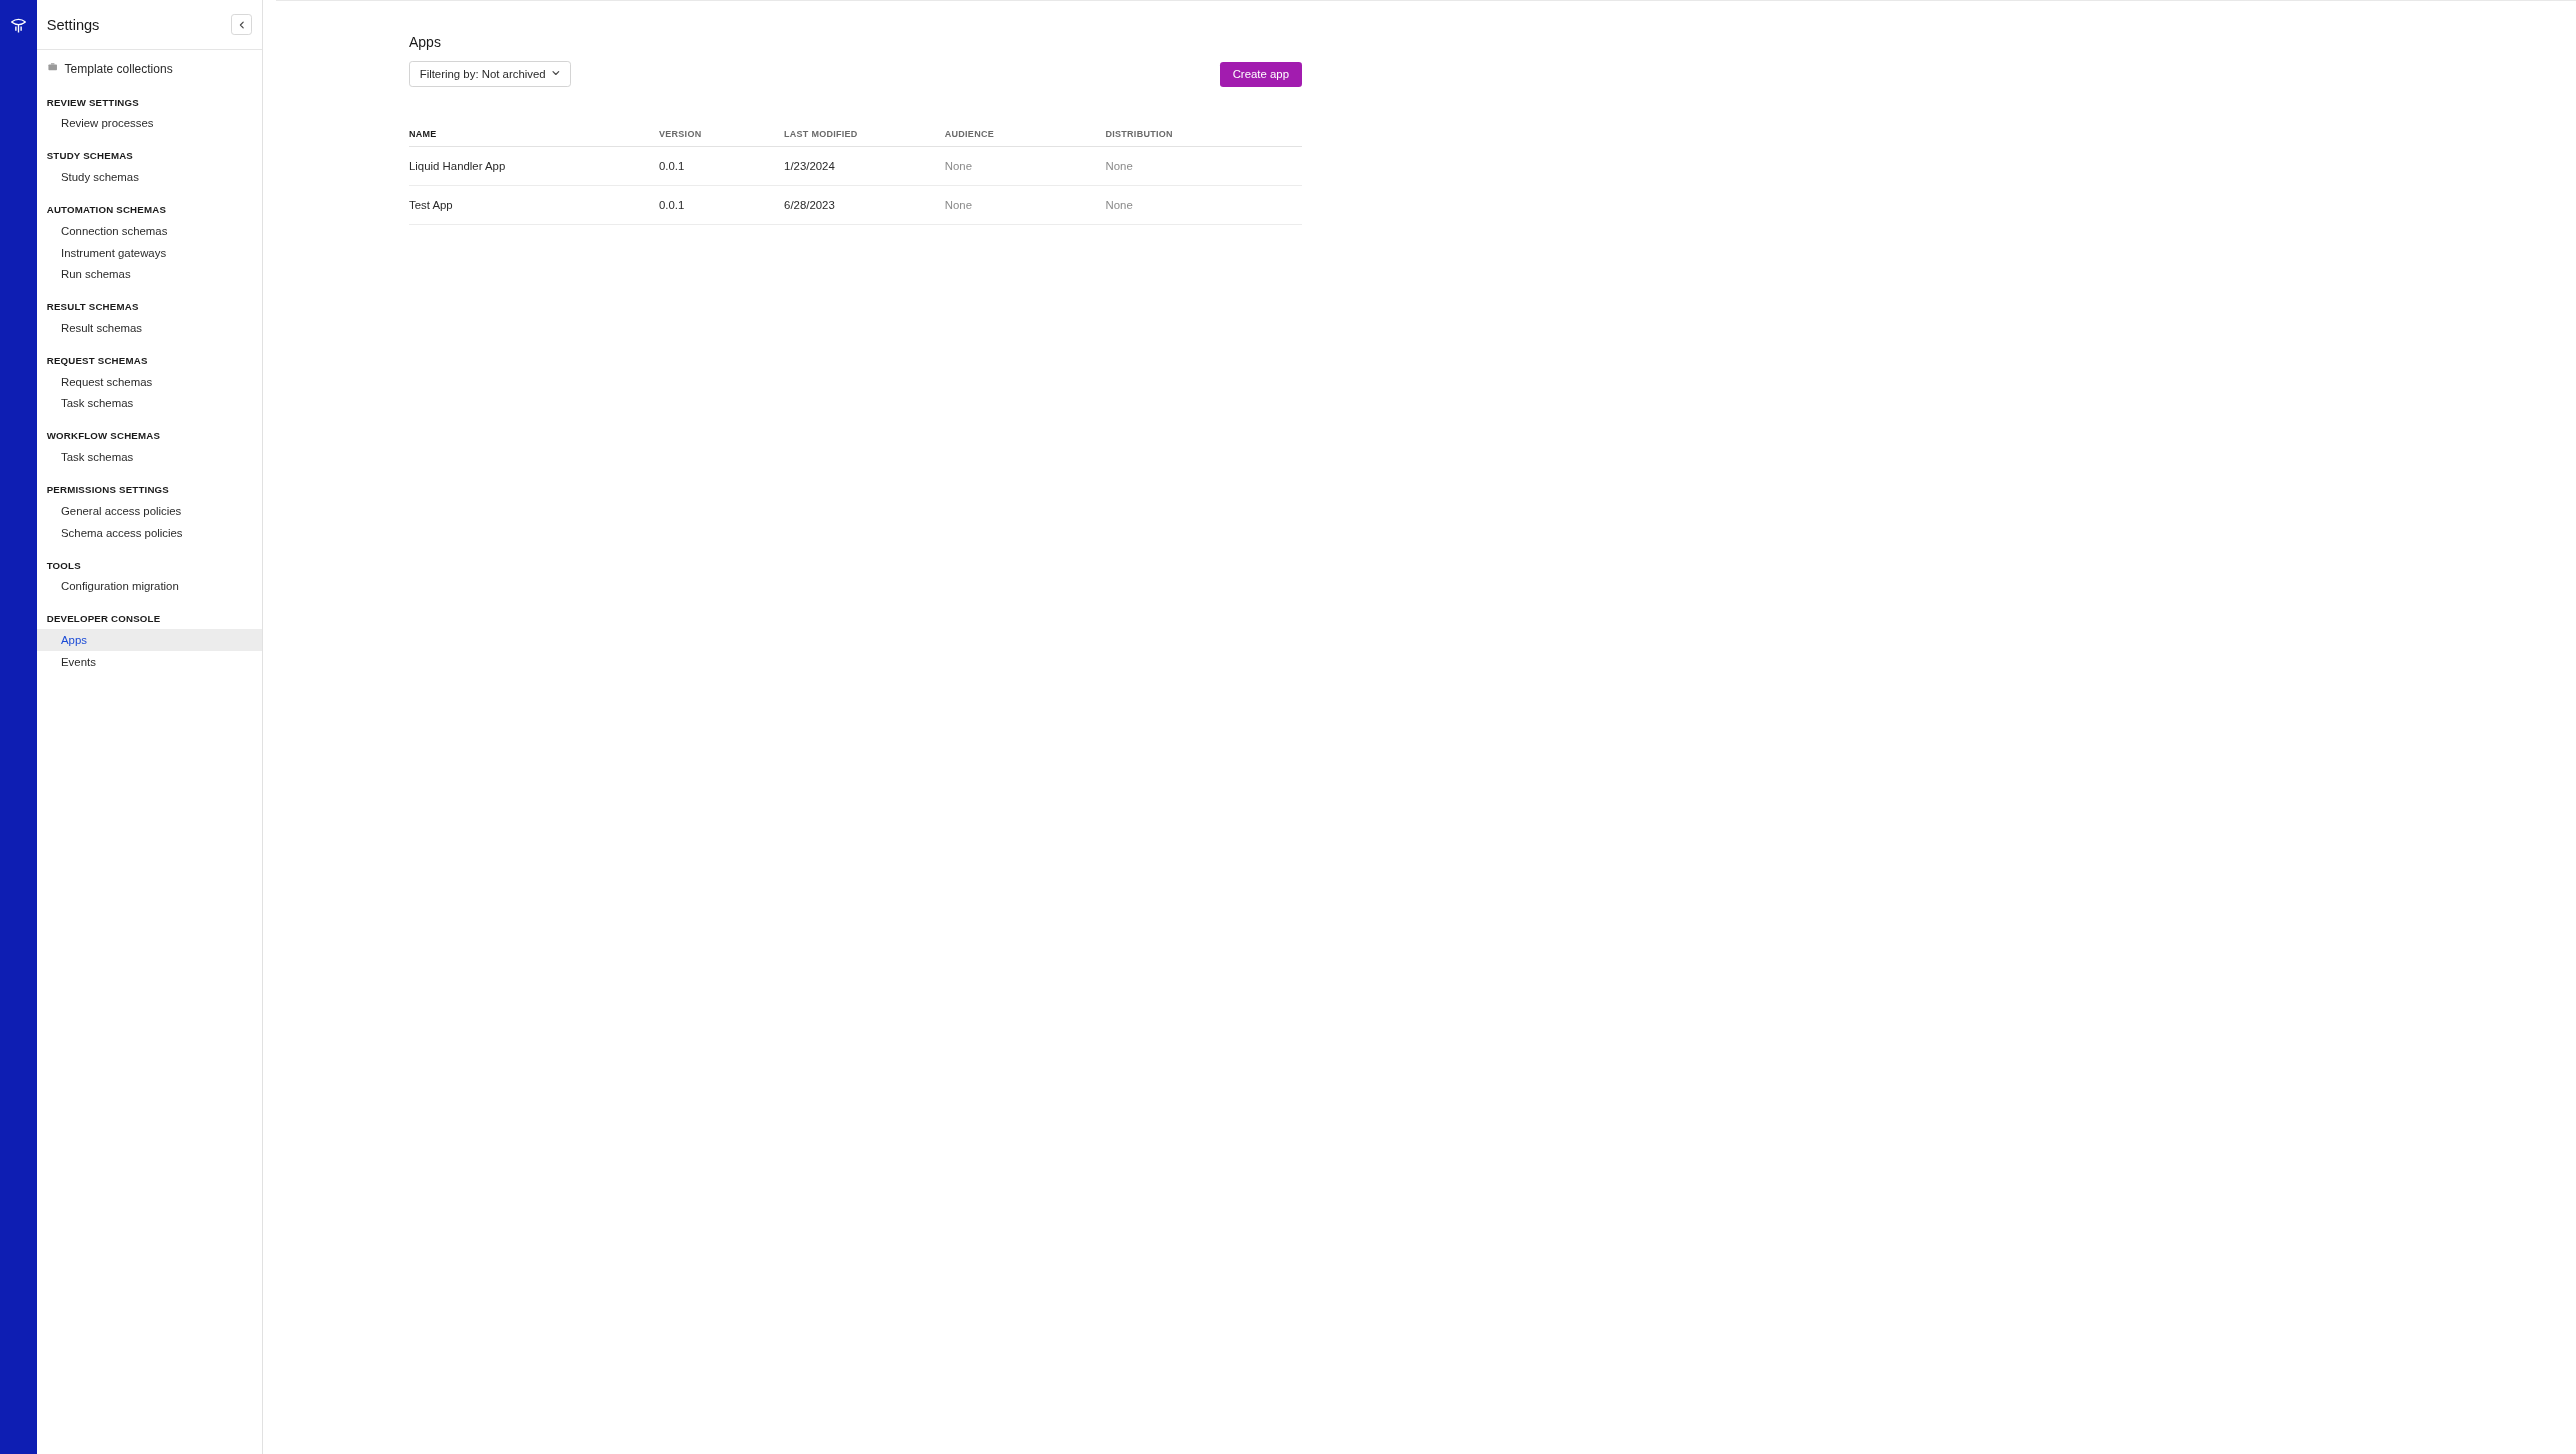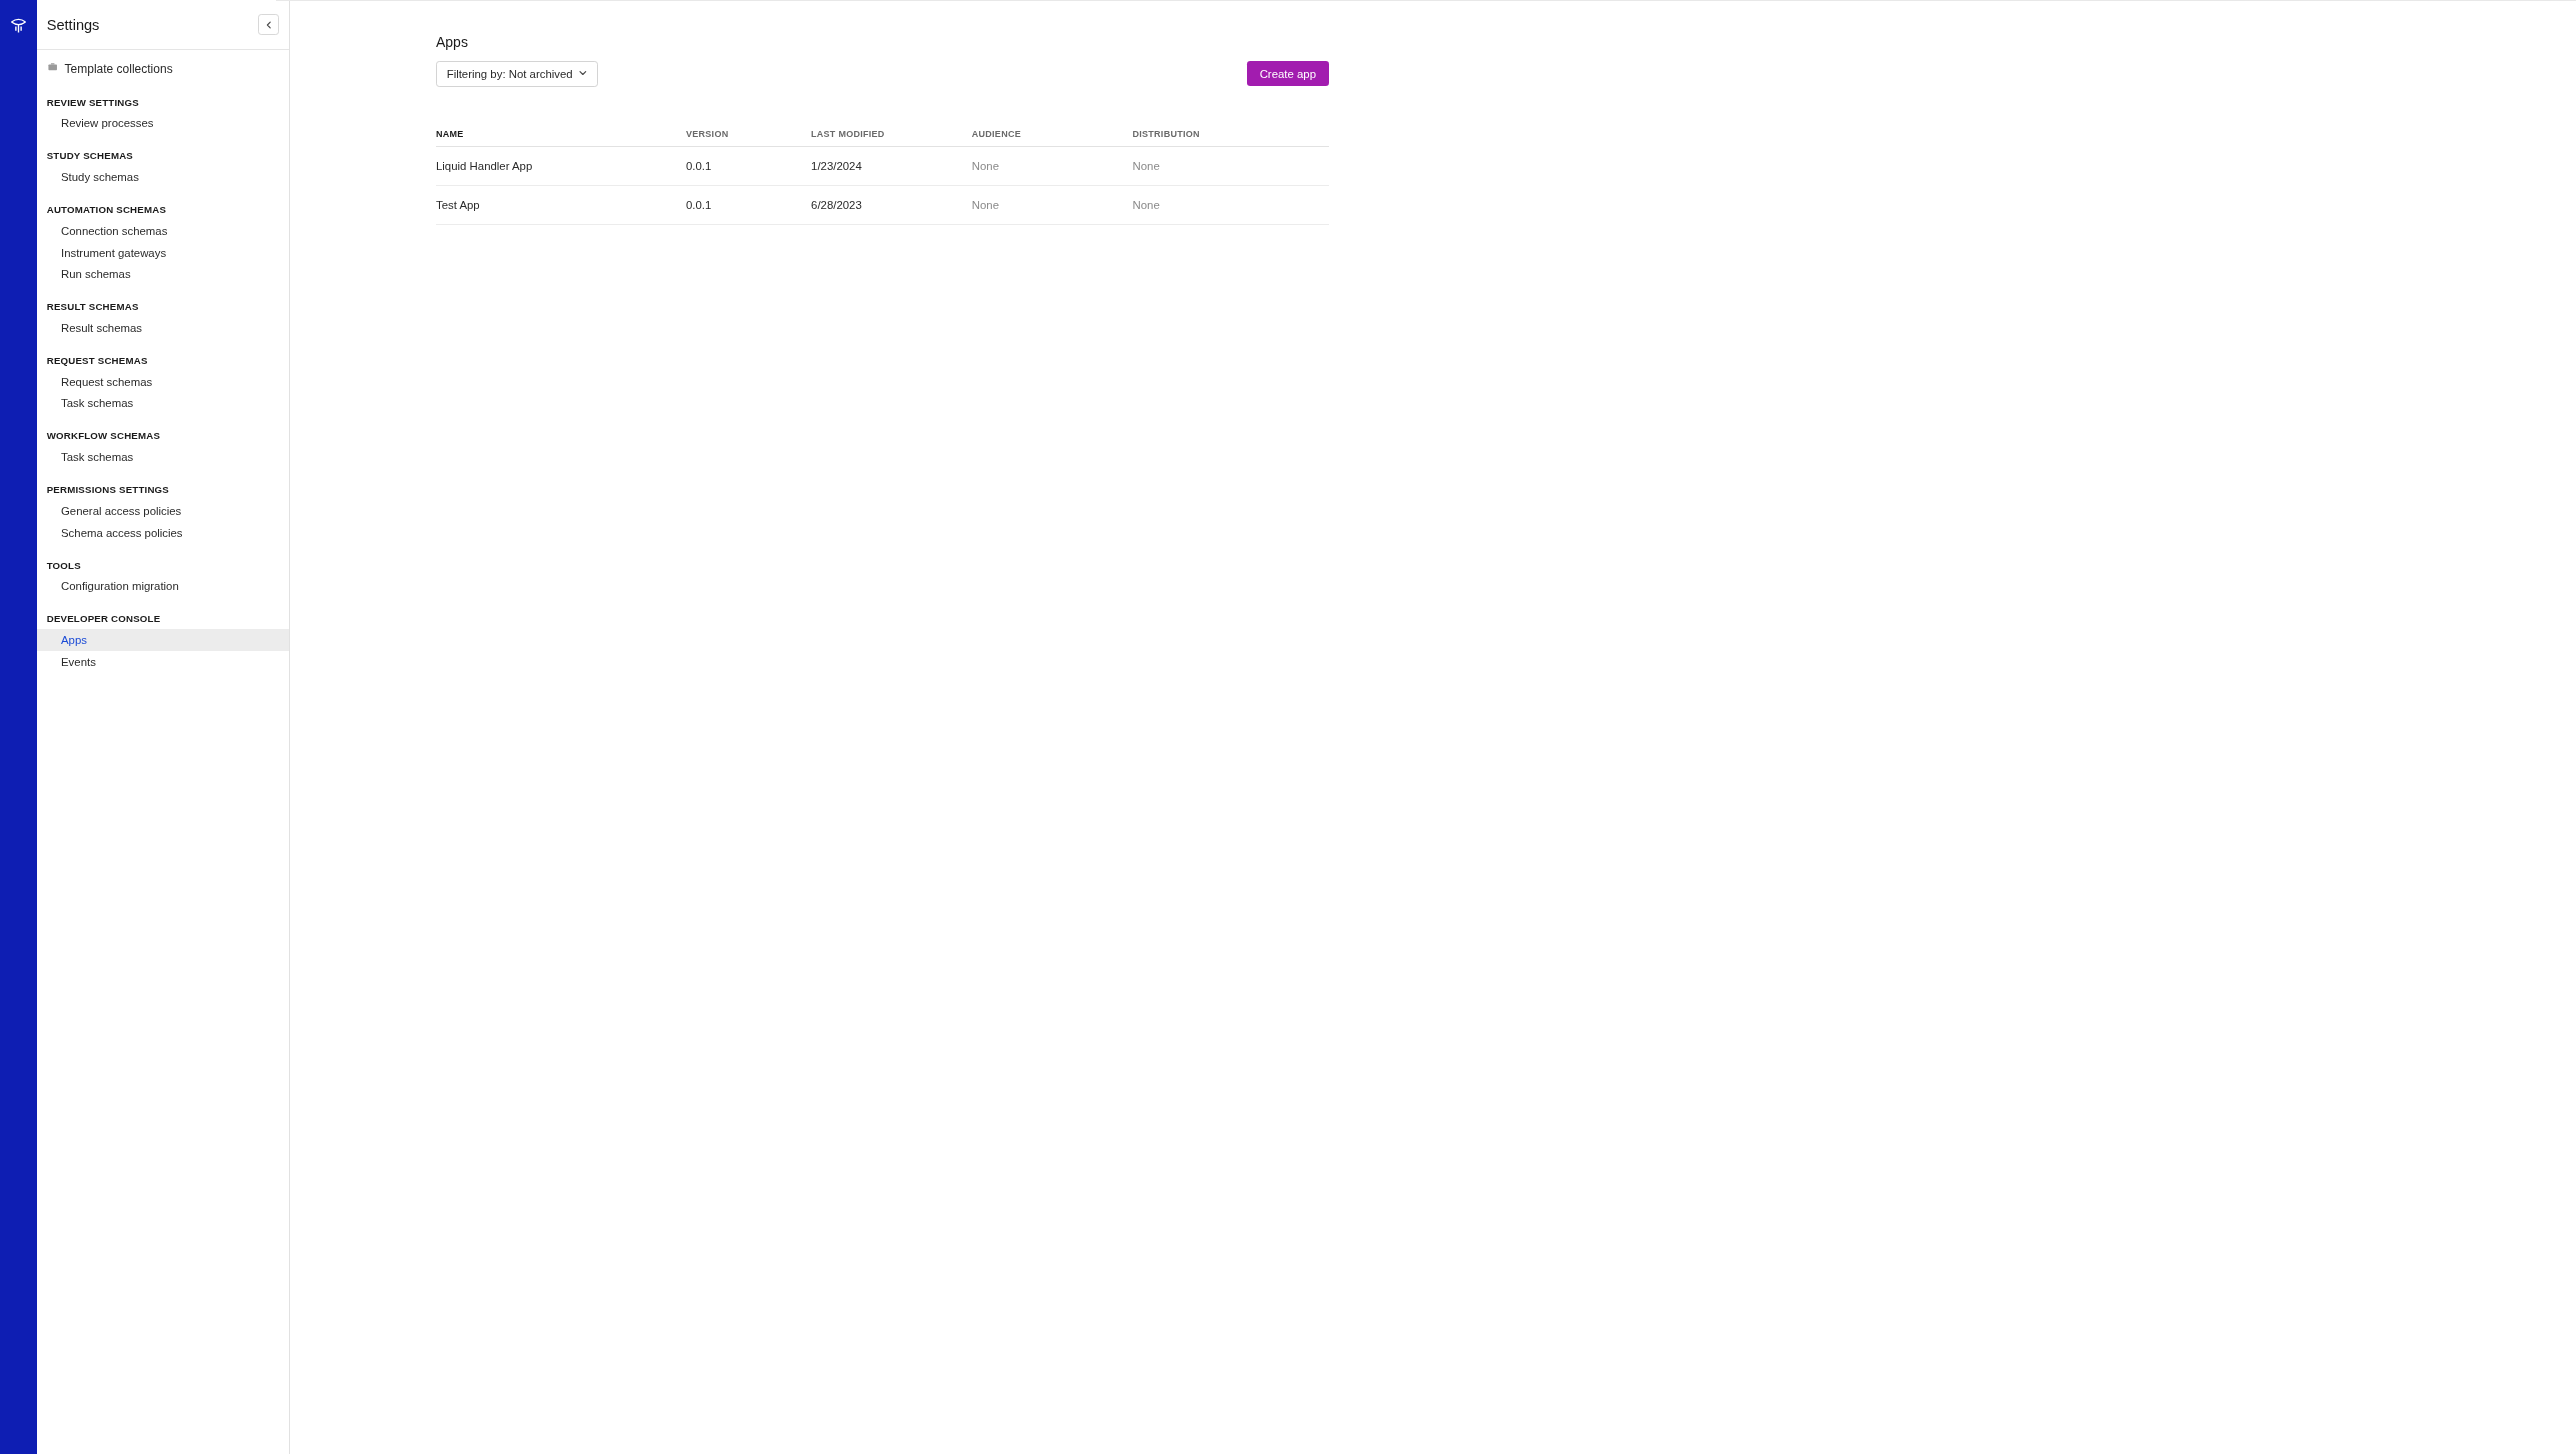--- a/index.html
+++ b/index.html
@@ -22,21 +22,21 @@
       flex-direction: column;
       align-items: center;
       padding-top: 14.6px;
       flex-shrink: 0;
     }
     .app-rail svg {
       width: 21px;
       height: 21px;
     }
     .sidebar {
-      width: 253px;
+      width: 226px;
       border-right: 0.8px solid #e1e1e1;
       display: flex;
       flex-direction: column;
       box-shadow: 1.6px 0 4.9px rgba(0,0,0,0.04);
       flex-shrink: 0;
       background: #fff;
     }
     .sidebar-header {
       height: 50px;
       border-bottom: 0.8px solid #e5e5e5;
@@ -118,21 +118,21 @@
       padding-top: 34px;
     }
     .page-title {
       font-size: 14px;
       font-weight: 500;
       color: #1a1a1a;
       margin-bottom: 11.4px;
     }
     .toolbar {
       display: flex;
-      align-items: flex-start;
+      align-items: center;
       justify-content: space-between;
       margin-bottom: 13px;
     }
     .filter-btn {
       border: 0.8px solid #d4d4d4;
       border-radius: 3.2px;
       background: #fff;
       padding: 5.7px 9.7px;
       font-size: 11.4px;
       color: #2a2a2a;

